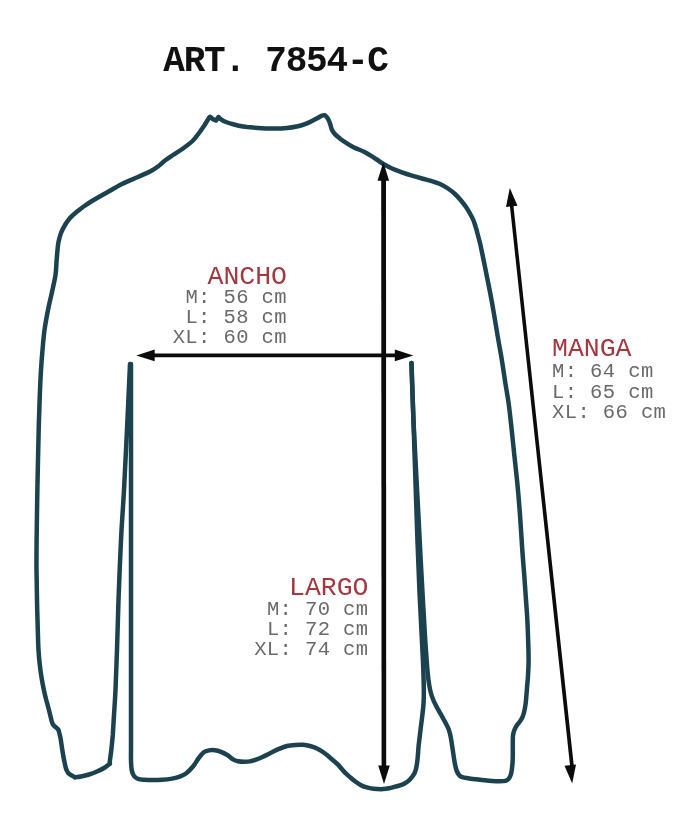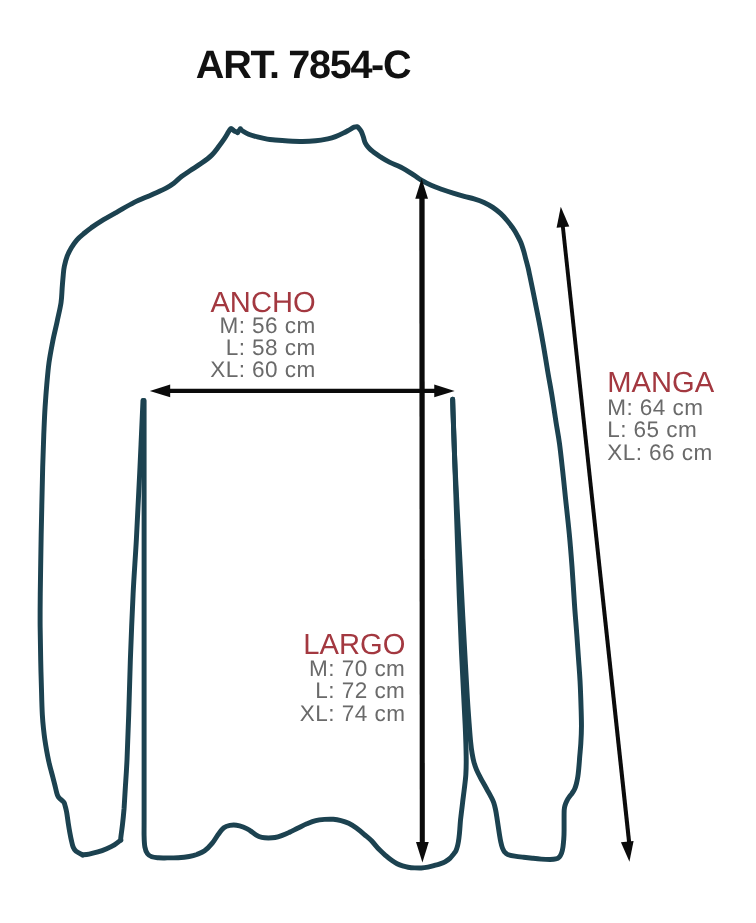--- a/index.html
+++ b/index.html
@@ -1,16 +1,16 @@
 <!DOCTYPE html>
 <html><head><meta charset="utf-8">
 <style>
 html,body{margin:0;padding:0;background:#ffffff;}
 #page{position:relative;width:687px;height:839px;background:#ffffff;overflow:hidden;
-font-family:Liberation Sans, sans-serif;}
+font-family:Liberation Mono, monospace;}
 svg{position:absolute;left:0;top:0;}
 .red{fill:#a33840;font-size:26.5px;}
 .gray{fill:#6a6a6a;font-size:20.5px;letter-spacing:0.4px;}
 .title{fill:#111;font-size:36px;font-weight:bold;letter-spacing:-1.2px;}
 </style></head>
 <body>
 <div id="page">
 <svg width="687" height="839" viewBox="0 0 687 839">
 
 <path d="M 130.0,364.0 C 129.5,375.0 128.0,409.0 127.0,430.0 C 126.0,451.0 125.0,471.7 124.0,490.0 C 123.0,508.3 121.9,521.7 121.0,540.0 C 120.1,558.3 119.2,581.7 118.5,600.0 C 117.8,618.3 117.5,635.0 117.0,650.0 C 116.5,665.0 116.0,679.2 115.5,690.0 C 115.0,700.8 114.5,707.5 114.0,715.0 C 113.5,722.5 113.2,729.2 112.8,735.0 C 112.3,740.8 111.8,745.8 111.3,750.0 C 110.8,754.2 110.3,757.7 110.0,760.0 C 109.7,762.3 109.7,763.2 109.6,763.8 C 109.5,764.4 110.5,763.1 109.6,763.8 C 108.7,764.5 106.1,766.7 104.0,768.0 C 101.9,769.3 99.5,770.4 97.0,771.5 C 94.5,772.6 91.7,773.7 89.0,774.5 C 86.3,775.3 83.3,776.0 81.0,776.5 C 78.7,777.0 76.0,777.1 75.0,777.2 C 74.0,777.3 76.0,777.8 75.0,777.2 C 74.0,776.6 70.4,775.0 69.0,773.8 C 67.6,772.6 67.2,771.6 66.5,770.0 C 65.8,768.4 65.4,766.2 64.9,764.0 C 64.4,761.8 64.0,759.7 63.5,757.0 C 63.0,754.3 62.5,751.2 62.0,748.0 C 61.5,744.8 61.0,740.5 60.5,738.0 C 60.0,735.5 59.7,734.4 59.3,733.0 C 58.9,731.6 58.8,730.5 58.2,729.5 C 57.6,728.5 56.4,727.8 55.5,727.0 C 54.6,726.2 53.7,725.6 53.0,724.5 C 52.3,723.4 52.0,722.4 51.5,720.5 C 51.0,718.6 50.3,715.4 49.7,713.0 C 49.1,710.6 48.5,708.3 47.9,706.0 C 47.3,703.7 46.6,701.3 46.0,699.0 C 45.4,696.7 44.9,694.7 44.3,692.0 C 43.7,689.3 43.1,686.3 42.5,683.0 C 41.9,679.7 41.2,675.5 40.7,672.0 C 40.2,668.5 39.9,665.7 39.5,662.0 C 39.1,658.3 38.8,655.3 38.5,650.0 C 38.2,644.7 38.0,638.3 37.8,630.0 C 37.5,621.7 37.2,610.0 37.0,600.0 C 36.8,590.0 36.6,580.0 36.5,570.0 C 36.4,560.0 36.5,551.7 36.6,540.0 C 36.7,528.3 37.0,513.3 37.2,500.0 C 37.4,486.7 37.7,472.5 38.0,460.0 C 38.3,447.5 38.5,435.8 38.8,425.0 C 39.1,414.2 39.4,404.2 39.8,395.0 C 40.2,385.8 40.5,377.5 41.0,370.0 C 41.5,362.5 41.9,356.7 42.5,350.0 C 43.1,343.3 43.6,336.7 44.5,330.0 C 45.4,323.3 46.8,316.3 48.0,310.0 C 49.2,303.7 50.8,297.8 52.0,292.0 C 53.2,286.2 54.8,280.0 55.5,275.0 C 56.2,270.0 56.2,266.2 56.5,262.0 C 56.8,257.8 57.2,253.3 57.5,250.0 C 57.8,246.7 57.9,244.8 58.5,242.0 C 59.1,239.2 59.9,235.8 61.0,233.0 C 62.1,230.2 63.5,227.5 65.0,225.0 C 66.5,222.5 68.2,220.1 70.0,218.0 C 71.8,215.9 73.8,214.3 76.0,212.5 C 78.2,210.7 80.3,208.9 83.0,207.0 C 85.7,205.1 88.2,203.3 92.0,201.0 C 95.8,198.7 101.0,195.8 106.0,193.0 C 111.0,190.2 116.7,186.7 122.0,184.0 C 127.3,181.3 133.2,179.2 138.0,177.0 C 142.8,174.8 147.7,172.8 151.0,171.0 C 154.3,169.2 155.7,168.2 158.0,166.5 C 160.3,164.8 162.5,162.4 165.0,160.5 C 167.5,158.6 170.0,157.0 173.0,155.0 C 176.0,153.0 179.8,150.8 183.0,148.5 C 186.2,146.2 189.8,143.6 192.5,141.0 C 195.2,138.4 197.1,135.5 199.0,133.0 C 200.9,130.5 202.5,128.2 204.0,126.0 C 205.5,123.8 207.0,121.0 208.0,119.5 C 209.0,118.0 209.2,116.8 210.0,116.8 C 210.8,116.8 212.0,118.6 213.0,119.2 C 214.0,119.8 215.5,120.1 216.0,120.3 C 216.5,120.5 215.6,120.8 216.0,120.3 C 216.4,119.8 218.1,117.8 218.5,117.3 C 218.9,116.8 218.1,117.0 218.5,117.3 C 218.9,117.6 219.8,118.5 221.0,119.3 C 222.2,120.1 223.8,121.1 226.0,122.0 C 228.2,122.9 231.2,123.8 234.0,124.5 C 236.8,125.2 240.3,126.0 243.0,126.5 C 245.7,127.0 246.8,127.0 250.0,127.3 C 253.2,127.6 257.8,128.0 262.0,128.2 C 266.2,128.4 270.8,128.6 275.0,128.6 C 279.2,128.6 283.2,128.4 287.0,128.0 C 290.8,127.6 295.0,126.8 298.0,126.2 C 301.0,125.6 302.7,125.1 305.0,124.2 C 307.3,123.3 309.8,122.1 312.0,121.0 C 314.2,119.9 316.3,118.7 318.0,117.8 C 319.7,116.9 320.9,116.0 322.0,115.6 C 323.1,115.2 324.1,115.0 324.8,115.2 C 325.6,115.4 325.9,116.1 326.5,116.8 C 327.1,117.5 327.8,118.3 328.4,119.5 C 329.0,120.7 329.6,122.4 330.2,124.1 C 330.8,125.8 331.1,128.2 332.0,129.9 C 332.9,131.7 334.0,133.1 335.4,134.6 C 336.8,136.1 338.4,137.3 340.1,138.7 C 341.9,140.0 343.6,141.2 345.9,142.7 C 348.2,144.1 350.9,145.8 354.0,147.4 C 357.1,149.0 360.8,150.1 364.5,152.0 C 368.2,153.9 372.9,157.0 376.0,159.0 C 379.1,161.0 380.3,162.2 383.0,163.8 C 385.7,165.4 388.8,167.1 392.0,168.5 C 395.2,169.9 398.7,171.1 402.0,172.3 C 405.3,173.5 408.7,174.6 412.0,175.6 C 415.3,176.6 418.8,177.6 422.0,178.5 C 425.2,179.4 428.0,179.9 431.0,180.8 C 434.0,181.7 437.2,182.7 440.0,184.0 C 442.8,185.3 445.5,186.8 448.0,188.5 C 450.5,190.2 452.8,192.0 455.0,194.0 C 457.2,196.0 459.2,198.3 461.0,200.5 C 462.8,202.7 464.5,204.8 466.0,207.0 C 467.5,209.2 468.8,211.2 470.0,213.5 C 471.2,215.8 472.5,218.1 473.5,220.5 C 474.5,222.9 475.2,225.5 476.0,228.0 C 476.8,230.5 477.3,233.0 478.0,235.5 C 478.7,238.0 479.4,240.6 480.0,243.0 C 480.6,245.4 480.8,246.8 481.5,250.0 C 482.2,253.2 483.1,257.5 484.0,262.0 C 484.9,266.5 486.0,272.0 487.0,277.0 C 488.0,282.0 488.8,285.8 490.0,292.0 C 491.2,298.2 492.7,306.3 494.0,314.0 C 495.3,321.7 496.7,330.2 498.0,338.0 C 499.3,345.8 500.8,353.3 502.0,361.0 C 503.2,368.7 504.4,377.0 505.5,384.0 C 506.6,391.0 507.6,395.7 508.6,403.0 C 509.6,410.3 510.6,419.8 511.5,428.0 C 512.4,436.2 513.0,442.5 514.0,452.0 C 515.0,461.5 516.5,474.5 517.5,485.0 C 518.5,495.5 519.2,504.2 520.0,515.0 C 520.8,525.8 521.6,539.8 522.3,550.0 C 523.0,560.2 523.7,567.7 524.3,576.0 C 524.9,584.3 525.5,592.8 526.0,600.0 C 526.5,607.2 526.9,611.5 527.3,619.0 C 527.7,626.5 528.1,638.2 528.3,645.0 C 528.5,651.8 528.6,654.8 528.6,660.0 C 528.6,665.2 528.3,671.3 528.0,676.0 C 527.7,680.7 527.3,684.3 527.0,688.0 C 526.7,691.7 526.5,695.0 526.2,698.0 C 525.9,701.0 525.7,703.6 525.3,706.0 C 524.9,708.4 524.5,710.6 524.0,712.5 C 523.5,714.4 523.0,716.0 522.3,717.5 C 521.6,719.0 520.6,720.3 519.8,721.5 C 518.9,722.7 518.0,723.8 517.2,724.9 C 516.4,726.0 515.8,727.1 515.2,728.3 C 514.6,729.5 514.1,730.6 513.7,732.0 C 513.3,733.4 513.0,734.3 512.9,736.5 C 512.8,738.7 512.8,741.9 512.8,745.0 C 512.8,748.1 512.8,752.0 512.8,755.0 C 512.8,758.0 512.7,760.5 512.5,763.0 C 512.3,765.5 512.1,767.9 511.8,770.0 C 511.5,772.1 511.1,774.0 510.5,775.5 C 509.9,777.0 509.4,778.1 508.5,779.0 C 507.6,779.9 506.6,780.5 505.2,780.9 C 503.8,781.3 502.2,781.3 500.0,781.3 C 497.8,781.3 494.7,781.2 492.0,781.0 C 489.3,780.8 486.7,780.5 484.0,780.2 C 481.3,779.9 478.7,779.6 476.0,779.3 C 473.3,779.0 470.4,778.7 468.0,778.3 C 465.6,777.9 463.1,777.4 461.5,776.8 C 459.9,776.2 459.5,775.5 458.7,774.5 C 457.9,773.5 457.4,772.4 456.8,771.0 C 456.2,769.6 455.8,768.0 455.4,766.0 C 454.9,764.0 454.5,761.5 454.1,759.0 C 453.7,756.5 453.3,753.7 452.9,751.0 C 452.5,748.3 452.1,745.6 451.7,743.0 C 451.3,740.4 450.9,737.8 450.4,735.6 C 449.9,733.4 449.4,731.4 448.8,729.6 C 448.2,727.8 447.4,726.3 446.5,724.6 C 445.6,722.9 444.7,721.3 443.6,719.4 C 442.6,717.5 441.4,715.3 440.2,713.2 C 439.0,711.1 437.7,708.9 436.6,706.7 C 435.5,704.5 434.3,702.5 433.4,700.2 C 432.4,697.9 431.6,695.5 430.9,693.0 C 430.2,690.5 429.7,688.0 429.2,685.0 C 428.7,682.0 428.3,679.5 427.9,675.0 C 427.4,670.5 427.0,664.7 426.5,658.0 C 426.0,651.3 425.5,644.7 424.9,635.0 C 424.3,625.3 423.6,612.5 422.9,600.0 C 422.2,587.5 421.4,574.2 420.7,560.0 C 419.9,545.8 419.2,530.0 418.4,515.0 C 417.6,500.0 416.8,485.0 416.0,470.0 C 415.2,455.0 414.4,440.0 413.7,425.0 C 413.0,410.0 412.4,390.3 412.0,380.0 C 411.6,369.7 411.6,365.8 411.5,363.0" fill="none" stroke="#1c4250" stroke-width="4.5" stroke-linejoin="round" stroke-linecap="round"></path>

